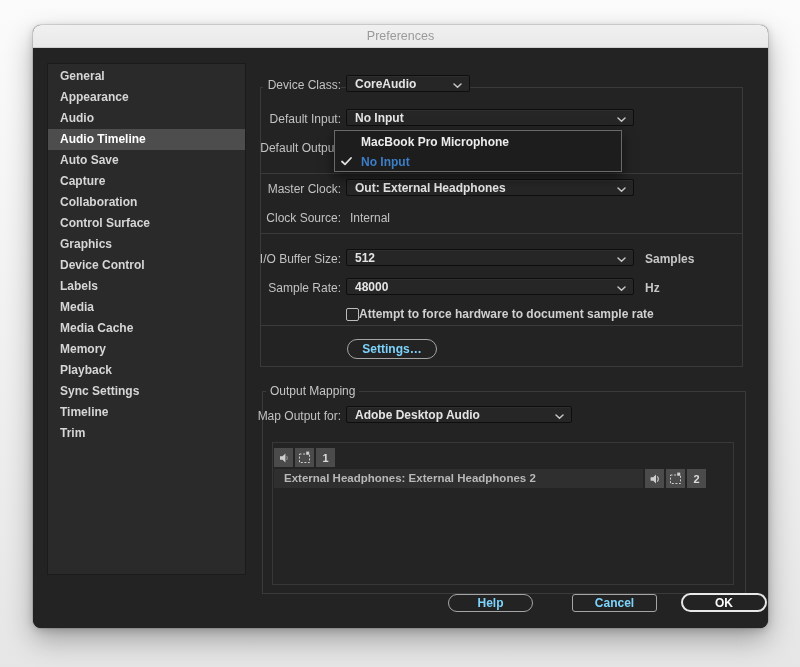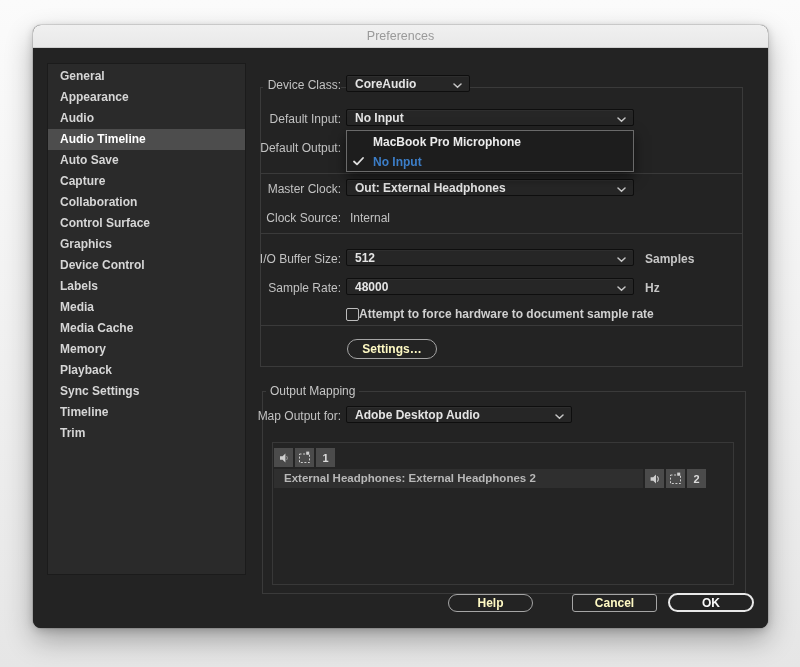--- a/index.html
+++ b/index.html
@@ -63,21 +63,21 @@
     display:flex; align-items:center; padding:0 22px 0 8px;
     font-size:12px; font-weight:700; color:#e4e4e4; cursor:default; z-index:2;
     white-space:nowrap;
   }
   .dd .chev { position:absolute; right:7px; top:7px; }
   .static-val { position:absolute; font-size:12px; color:#c2c2c2; height:14px; line-height:14px; }
   .unit { position:absolute; left:612px; font-size:12px; font-weight:600; color:#c6c6c6; height:14px; line-height:14px; }
 
   
   .menu {
-    position:absolute; left:313px; top:81px; width:288px; height:42px;
+    position:absolute; left:301px; top:81px; width:288px; height:42px;
     background:#1d1d1d; border:1px solid #6a6a6a;
     box-shadow:0 5px 12px rgba(0,0,0,.55); z-index:5;
   }
   .menu-item { position:absolute; left:0; width:100%; height:20px; line-height:20px;
     padding-left:26px; font-size:12px; font-weight:700; cursor:default; }
   .menu-item .check { position:absolute; left:6px; top:5px; }
   .mi-0 { top:1px; color:#ececec; }
   .mi-1 { top:21px; color:#3c7ec8; }
 
   
@@ -88,27 +88,27 @@
   .checkbox-label {
     position:absolute; left:326px; top:259px; height:13px; line-height:13px;
     font-size:12px; font-weight:600; color:#d0d0d0; white-space:nowrap;
   }
 
   
   .pill {
     position:absolute; height:20px; border-radius:10px;
     border:1.5px solid #a5a5a5; background:transparent;
     display:flex; align-items:center; justify-content:center;
-    font-size:12px; font-weight:700; color:#fef9c3; cursor:default;
+    font-size:12px; font-weight:700; color:#7dd3fc; cursor:default;
     font-family:"Liberation Sans", sans-serif;
   }
   .settings-btn { left:314px; top:290px; width:90px; }
   .btn-help   { left:415px; top:545px; width:85px; height:18px; border-radius:9px; }
   .btn-cancel { left:539px; top:545px; width:85px; height:18px; border-radius:3px; }
-  .btn-ok     { left:635px; top:544px; width:86px; height:19px; border-radius:10px;
+  .btn-ok     { left:648px; top:544px; width:86px; height:19px; border-radius:10px;
                 border:2px solid #e8e8e8; color:#fafafa; }
 
   
   .map-list {
     position:absolute; left:239px; top:393px; width:462px; height:143px;
     background:#242424; border:1px solid #383838;
   }
   .map-row { position:absolute; left:241px; width:432px; height:19px; display:flex; gap:2px; z-index:2; }
   .map-row-0 { top:399px; } .map-row-1 { top:420px; }
   .map-row-text {

